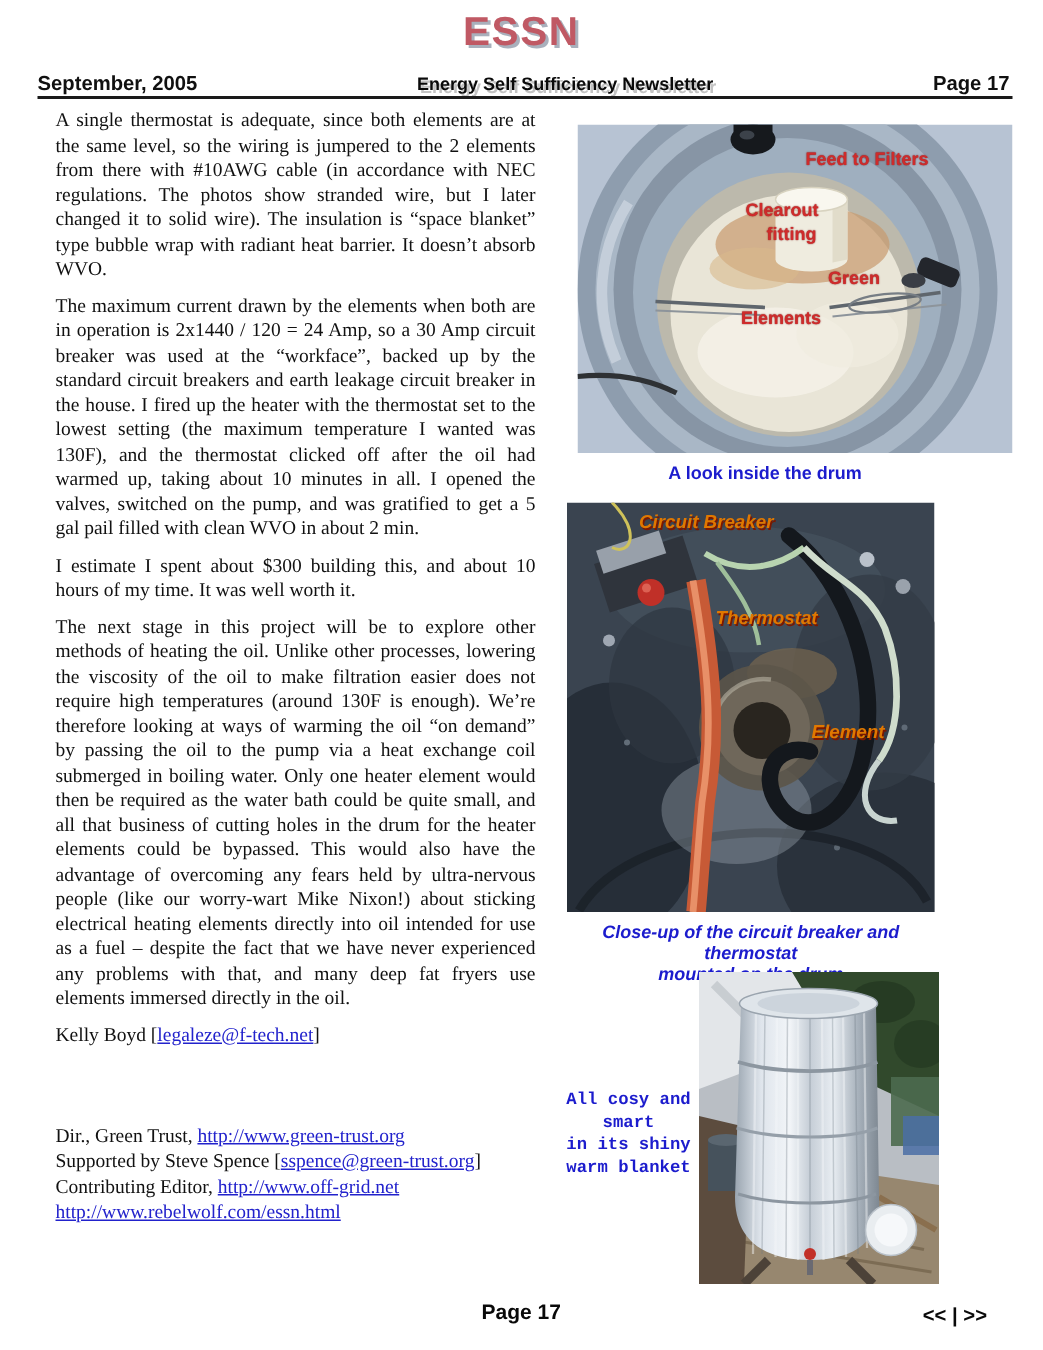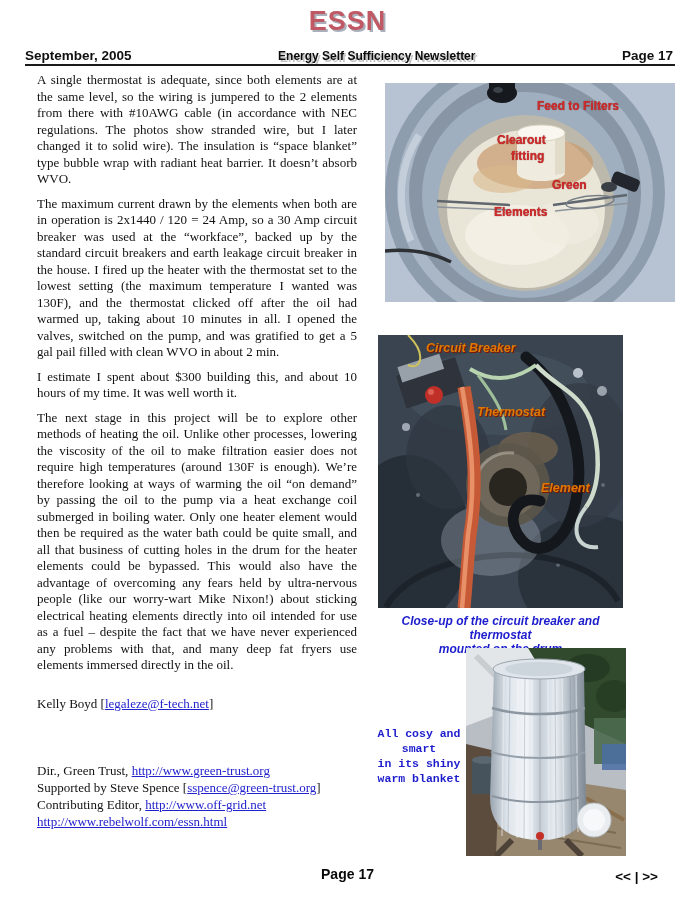--- a/index.html
+++ b/index.html
@@ -58,21 +58,21 @@
     <span class="header-page">Page 17</span>
   </div>
   <div class="header-rule"></div>
 
   <div class="text-col">
     <p>A single thermostat is adequate, since both elements are at the same level, so the wiring is jumpered to the 2 elements from there with #10AWG cable (in accordance with NEC regulations. The photos show stranded wire, but I later changed it to solid wire). The insulation is “space blanket” type bubble wrap with radiant heat barrier. It doesn’t absorb WVO.</p>
     <p>The maximum current drawn by the elements when both are in operation is 2x1440 / 120 = 24 Amp, so a 30 Amp circuit breaker was used at the “workface”, backed up by the standard circuit breakers and earth leakage circuit breaker in the house.  I fired up the heater with the thermostat set to the lowest setting (the maximum temperature I wanted was 130F), and the thermostat clicked off after the oil had warmed up, taking about 10 minutes in all.  I opened the valves, switched on the pump, and was gratified to get a 5 gal pail filled with clean WVO in about 2 min.</p>
     <p>I estimate I spent about $300 building this, and about 10 hours of my time. It was well worth it.</p>
     <p>The next stage in this project will be to explore other methods of heating the oil.  Unlike other processes, lowering the viscosity of the oil to make filtration easier does not require high temperatures (around 130F is enough). We’re therefore looking at ways of warming the oil “on demand” by passing the oil to the pump via a heat exchange coil submerged in boiling water.  Only one heater element would then be required as the water bath could be quite small, and all that business of cutting holes in the drum for the heater elements could be bypassed.  This would also have the advantage of overcoming any fears held by ultra-nervous people (like our worry-wart Mike Nixon!) about sticking electrical heating elements directly into oil intended for use as a fuel – despite the fact that we have never experienced any problems with that, and many deep fat fryers use elements immersed directly in the oil.</p>
 
-    <p style="margin-top:22px;">
+    <p style="margin-top:8px;">
       <span>Kelly Boyd [</span><a>legaleze@f-tech.net</a><span>]</span>
     </p>
 
     <div class="credits">
       <div>
         <span>Dir., Green Trust, </span><a>http://www.green-trust.org</a>
       </div>
       <div>
         <span>Supported by Steve Spence [</span><a>sspence@green-trust.org</a><span>]</span>
       </div>
@@ -116,20 +116,21 @@
         </g>
         <ellipse cx="224" cy="104" rx="8" ry="5" fill="#3a3e45"></ellipse>
         <path d="M0,168 C30,165 52,172 66,179" stroke="#2e3134" stroke-width="3.5" fill="none"></path>
       </svg>
       <span class="photo-label label-red" style="left:172px;top:16px;">Feed to Filters</span>
       <span class="photo-label label-red" style="left:132px;top:50px;">Clearout</span>
       <span class="photo-label label-red" style="left:146px;top:66px;">fitting</span>
       <span class="photo-label label-red" style="left:187px;top:95px;">Green</span>
       <span class="photo-label label-red" style="left:129px;top:122px;">Elements</span>
     </div>
+    <figcaption class="caption">A look inside the drum</figcaption>
   </figure>
 
   <figure style="left:378px;top:335px;width:245px;font-style:italic;">
     <div class="photo-frame" style="width:245px;height:273px;">
       <svg width="245" height="273" viewBox="0 0 245 273">
         <rect width="245" height="273" fill="#3a4450"></rect>
         <ellipse cx="30" cy="205" rx="62" ry="85" fill="#262e38"></ellipse>
         <ellipse cx="212" cy="242" rx="72" ry="62" fill="#2a323c"></ellipse>
         <ellipse cx="120" cy="58" rx="92" ry="42" fill="#46525e" opacity="0.7"></ellipse>
         <ellipse cx="202" cy="120" rx="52" ry="72" fill="#333c46" opacity="0.8"></ellipse>

